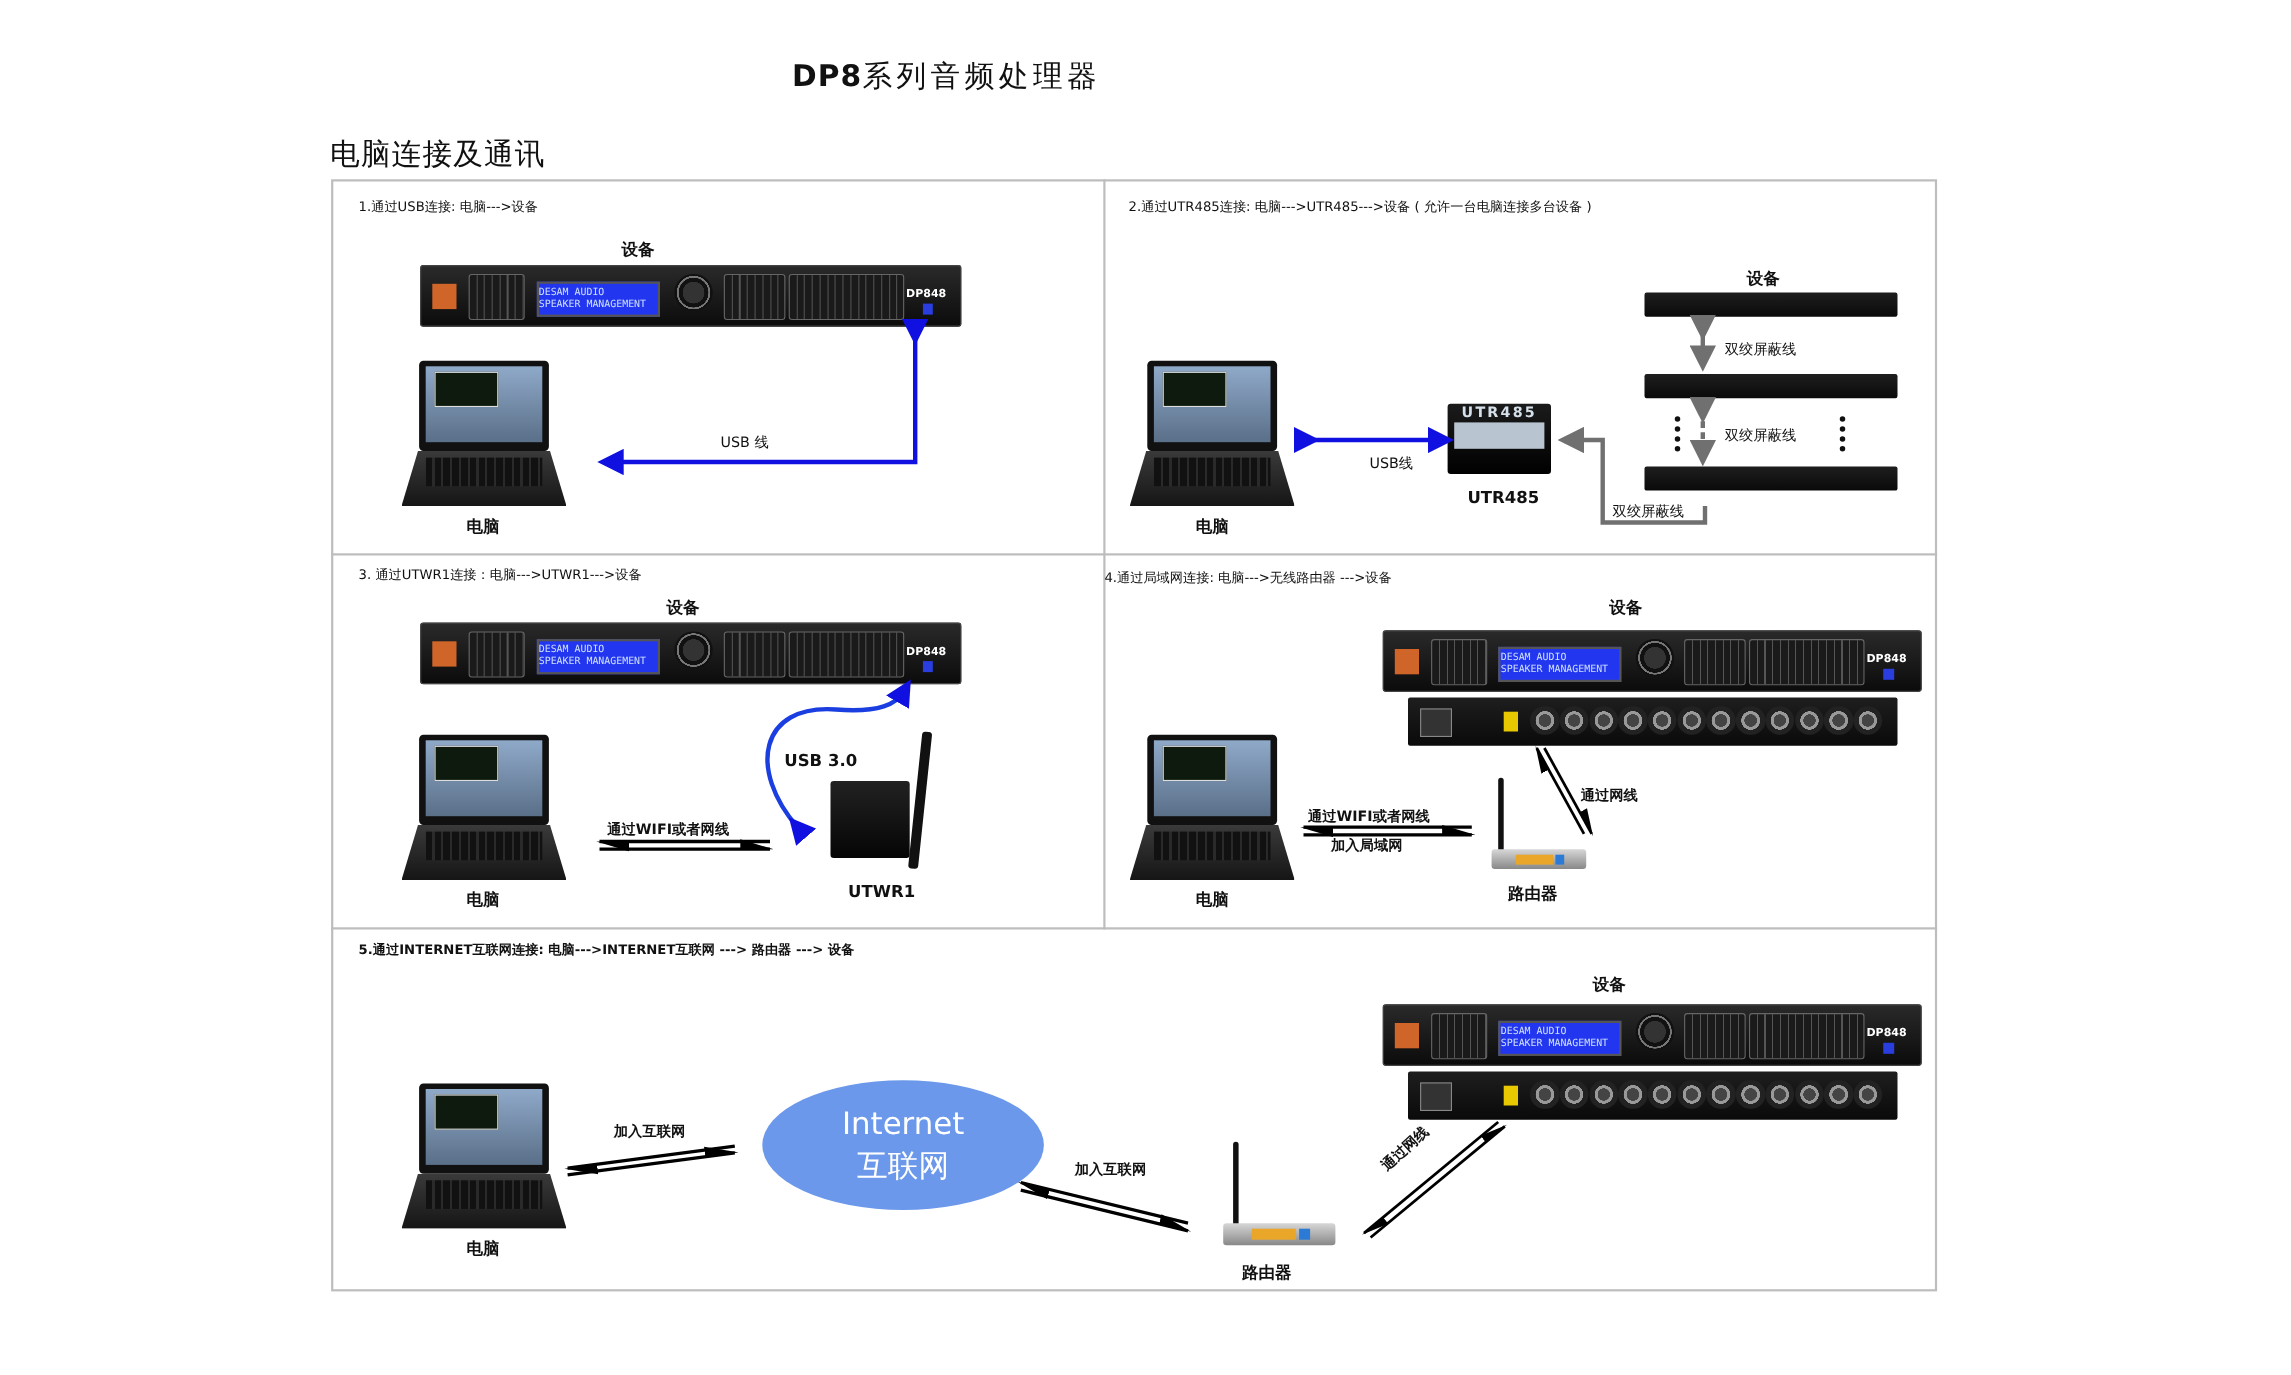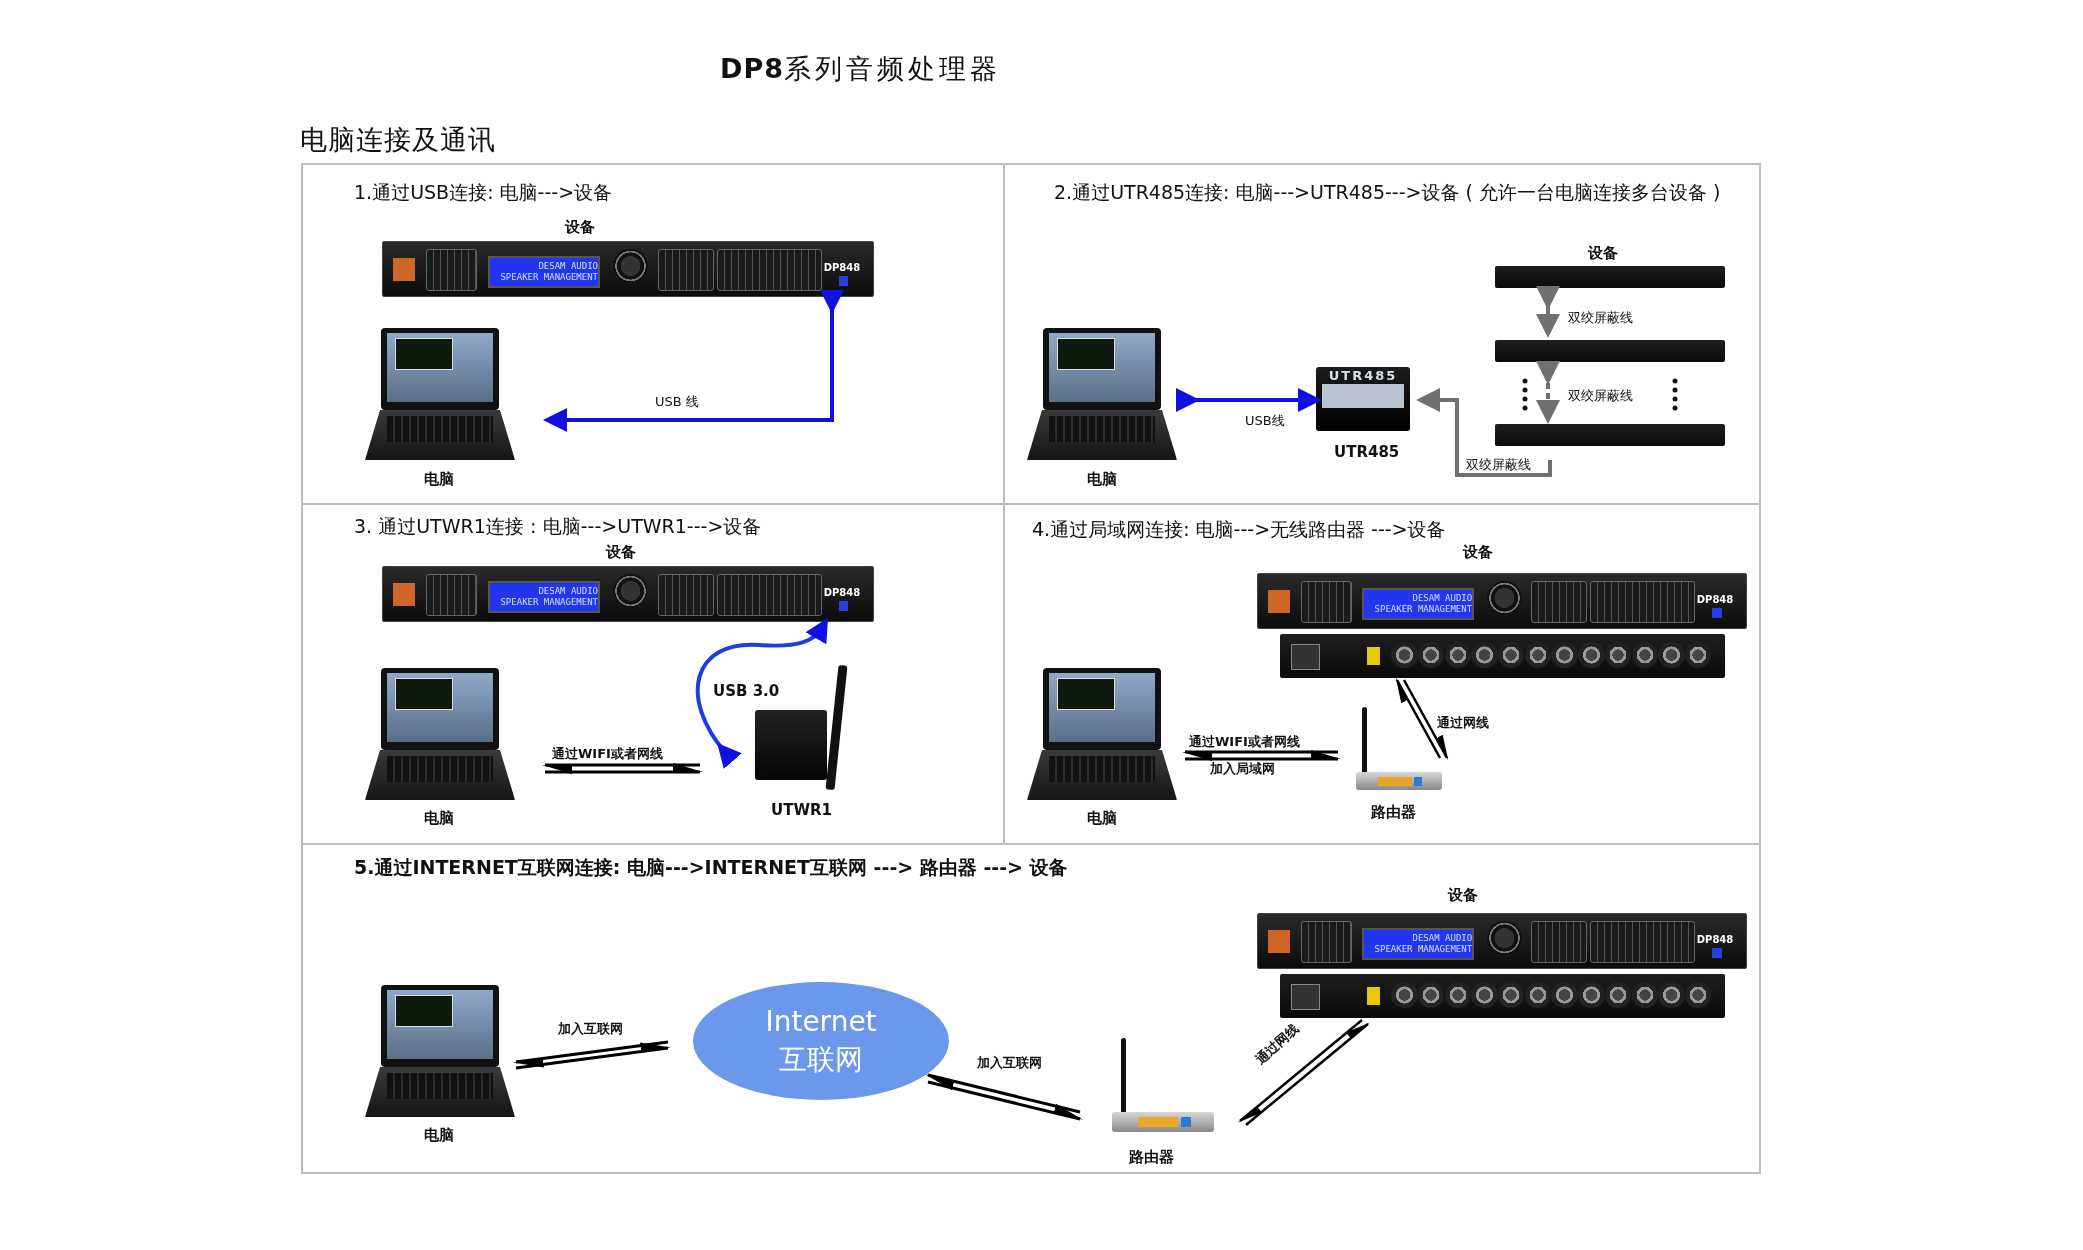--- a/index.html
+++ b/index.html
@@ -4,28 +4,28 @@
 <style>
   html,body{margin:0;padding:0;background:#fff;}
   body{width:2083px;height:1250px;position:relative;overflow:hidden;font-family:"DejaVu Sans","Liberation Sans",sans-serif;color:#111;}
   .abs{position:absolute;}
   .title{left:720px;top:51px;font-size:27px;font-weight:bold;letter-spacing:1px;}
   .title .cn{font-weight:normal;letter-spacing:4px;}
   .subtitle{left:300px;top:122px;font-size:27px;letter-spacing:1px;}
   .frame{left:301px;top:163px;width:1460px;height:1011px;border:2px solid #bdbdbd;box-sizing:border-box;}
   .hline{background:#bdbdbd;height:2px;}
   .vline{background:#bdbdbd;width:2px;}
-  .ptitle{font-size:19px;white-space:nowrap;margin-left:28px;}
+  .ptitle{font-size:12px;white-space:nowrap;}
   .lblb{font-size:15px;font-weight:bold;white-space:nowrap;}
   .lbls{font-size:13px;white-space:nowrap;}
 
   
   .front{background:linear-gradient(#2a2a2a,#0b0b0b);border-radius:3px;box-shadow:0 0 0 1px #444 inset;}
   .front .logo{position:absolute;left:2.2%;top:30%;width:4.5%;height:42%;background:#d0652a;}
-  .front .lcd{position:absolute;left:21.5%;top:26%;width:22%;height:50%;background:#2236f0;border:2px solid #555;color:#cfe0ff;font-family:"DejaVu Sans Mono",monospace;font-size:9px;line-height:11px;text-align:right;display:flex;flex-direction:column;justify-content:center;}
+  .front .lcd{position:absolute;left:21.5%;top:26%;width:22%;height:50%;background:#2236f0;border:2px solid #555;color:#cfe0ff;font-family:"DejaVu Sans Mono",monospace;font-size:9px;line-height:11px;text-align:left;display:flex;flex-direction:column;justify-content:center;}
   .front .knob{position:absolute;left:47%;top:14%;width:7%;aspect-ratio:1/1;border-radius:50%;background:radial-gradient(circle,#333 0 40%,#111 41% 55%,#777 56% 62%,#111 63%);}
   .front .grid{position:absolute;top:15%;height:70%;border:1px solid #666;border-radius:3px;background:repeating-linear-gradient(90deg,#1a1a1a 0 6px,#555 6px 7px);}
   .front .model{position:absolute;right:2.8%;top:38%;color:#fff;font-weight:bold;font-size:10px;text-align:center;}
   .front .usbsq{position:absolute;right:5.2%;top:62%;width:2%;height:18%;background:#2a3ee0;}
 
   
   .rear{background:linear-gradient(#1e1e1e,#0a0a0a);border-radius:2px;}
   .rear .xlr{position:absolute;top:18%;height:60%;aspect-ratio:1/1;border-radius:50%;background:radial-gradient(circle,#444 0 30%,#999 31% 45%,#222 46%);}
   .rear .iec{position:absolute;left:2.5%;top:22%;width:6%;height:55%;background:#333;border:1px solid #888;}
   .rear .rj{position:absolute;top:30%;width:3%;height:40%;background:#e8c800;}

